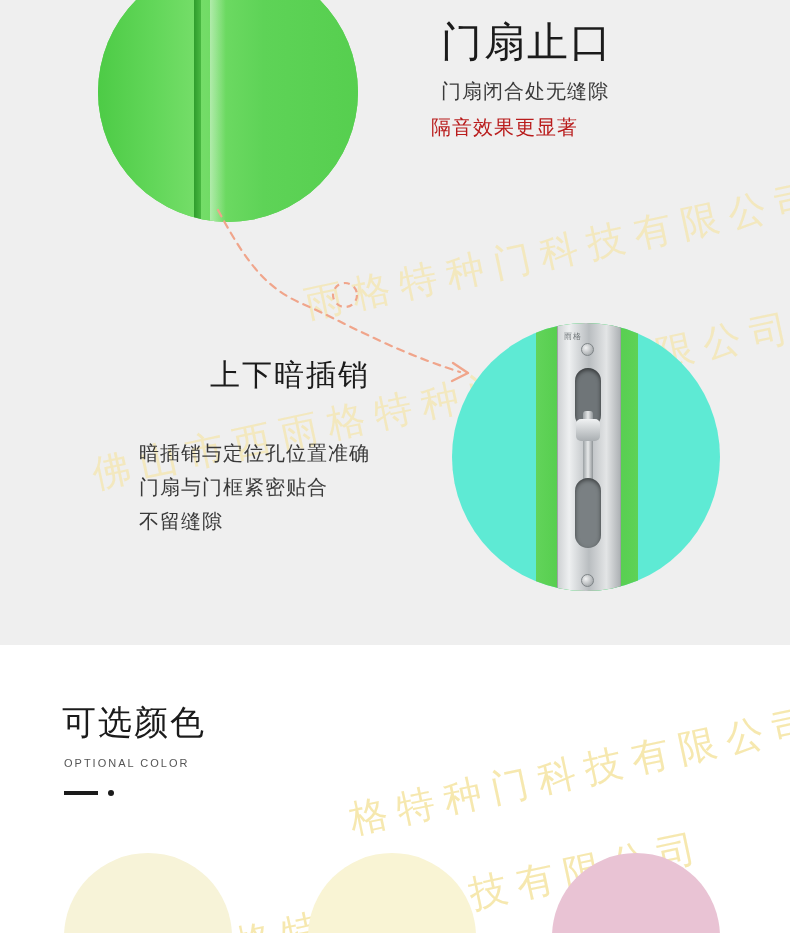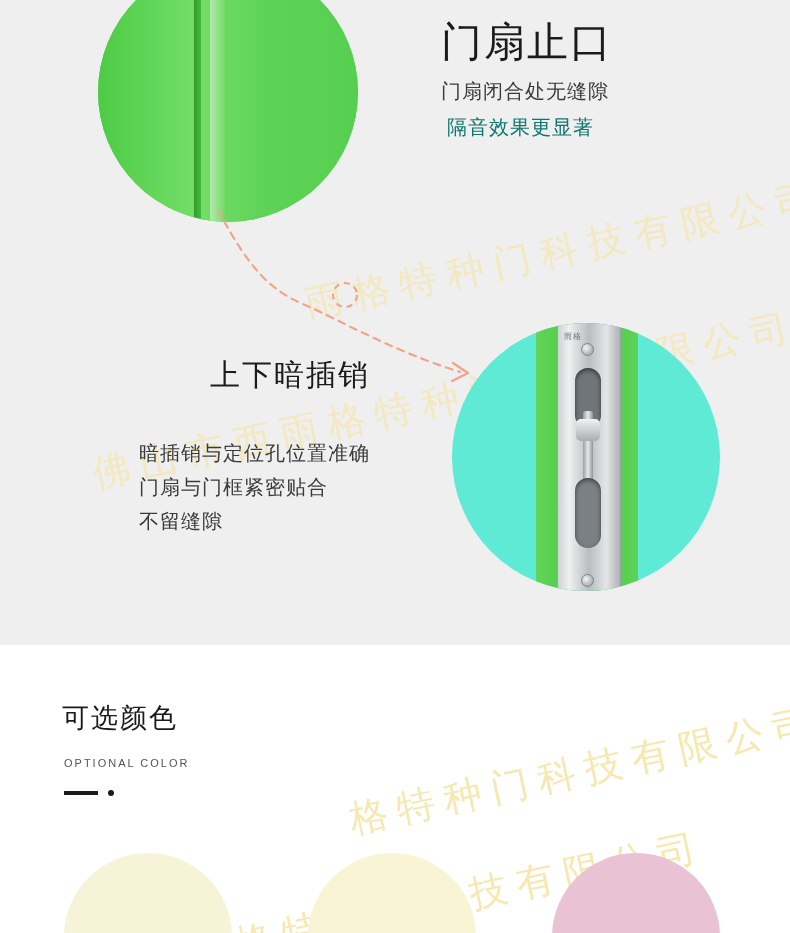--- a/index.html
+++ b/index.html
@@ -172,24 +172,24 @@
   .feat1-line1 {
     position: absolute;
     left: 441px;
     top: 78px;
     font-size: 20px;
     color: #3a3a3a;
     letter-spacing: 1px;
   }
   .feat1-line2 {
     position: absolute;
-    left: 447px;
+    left: 431px;
     top: 114px;
     font-size: 20px;
-    color: #0f766e;
+    color: #b91c1c;
     letter-spacing: 1px;
   }
 
   .feat2-title {
     position: absolute;
     right: 420px;
     top: 355px;
     font-size: 30px;
     color: #1b1b1b;
     letter-spacing: 2px;
@@ -226,21 +226,21 @@
     top: 645px;
     width: 790px;
     height: 288px;
     background: #ffffff;
     overflow: hidden;
   }
   .color-title {
     position: absolute;
     left: 62px;
     top: 55px;
-    font-size: 27px;
+    font-size: 34px;
     color: #1b1b1b;
     letter-spacing: 2px;
   }
   .color-subtitle {
     position: absolute;
     left: 64px;
     top: 112px;
     font-size: 11px;
     color: #555555;
     letter-spacing: 2px;

